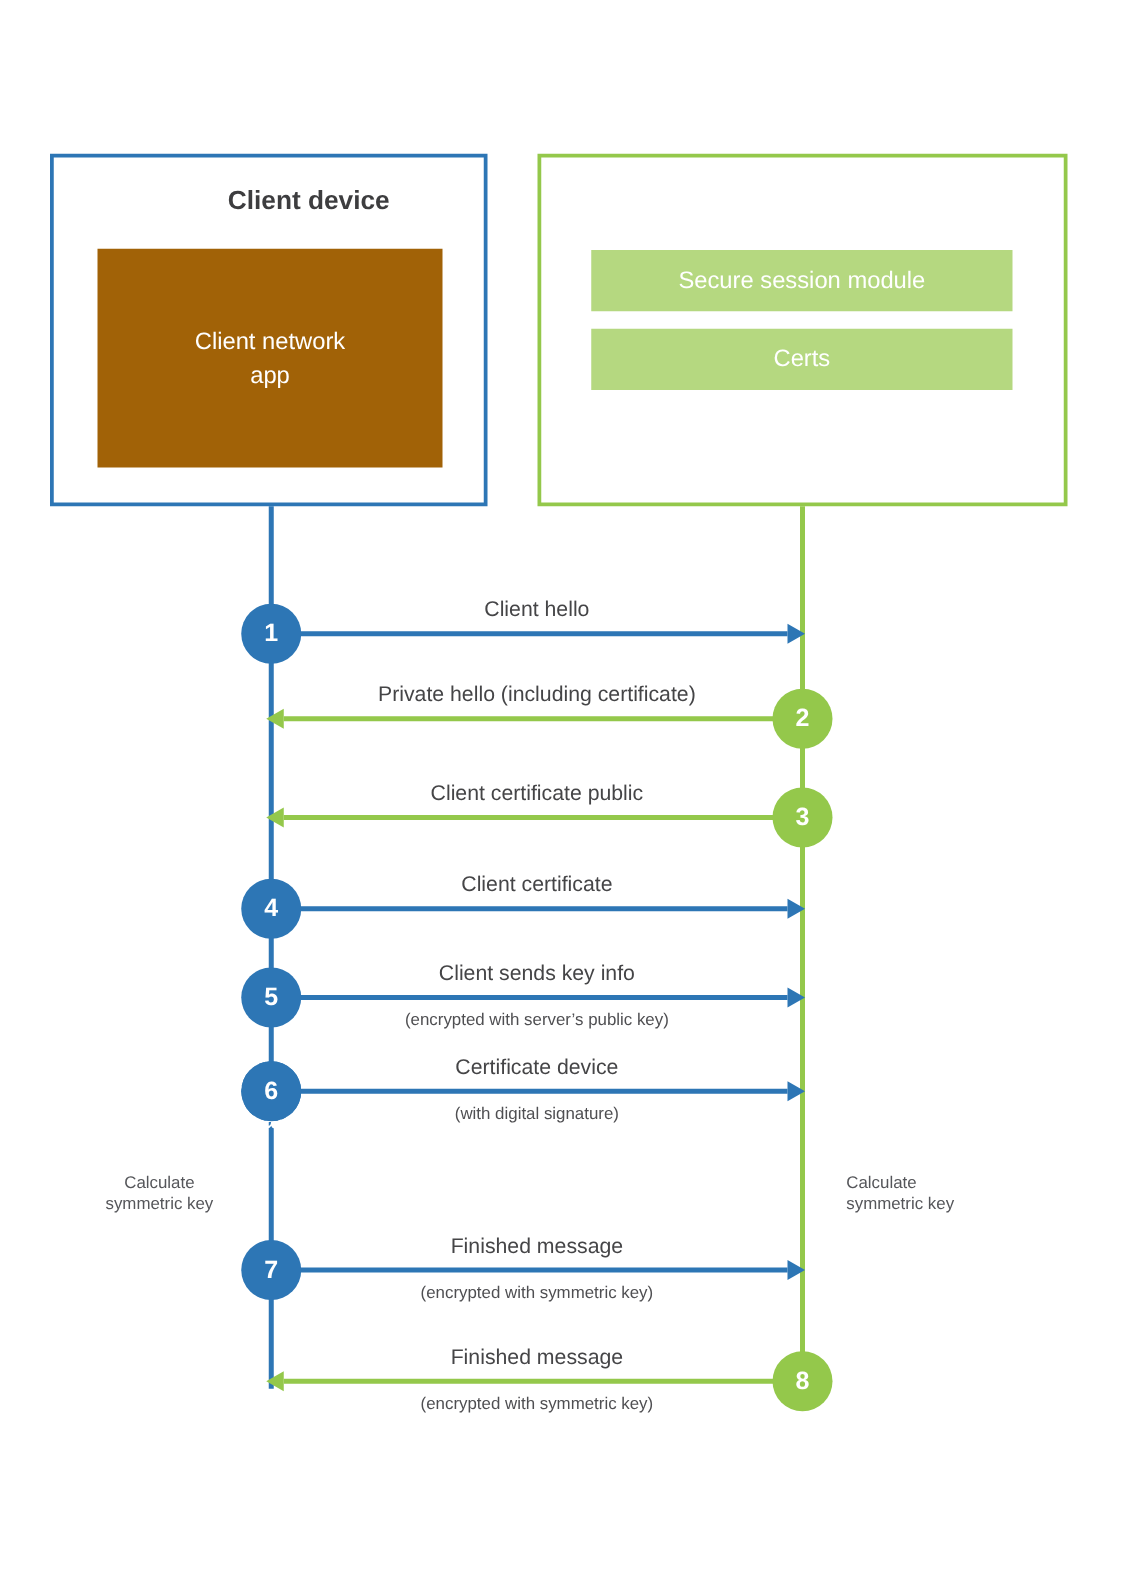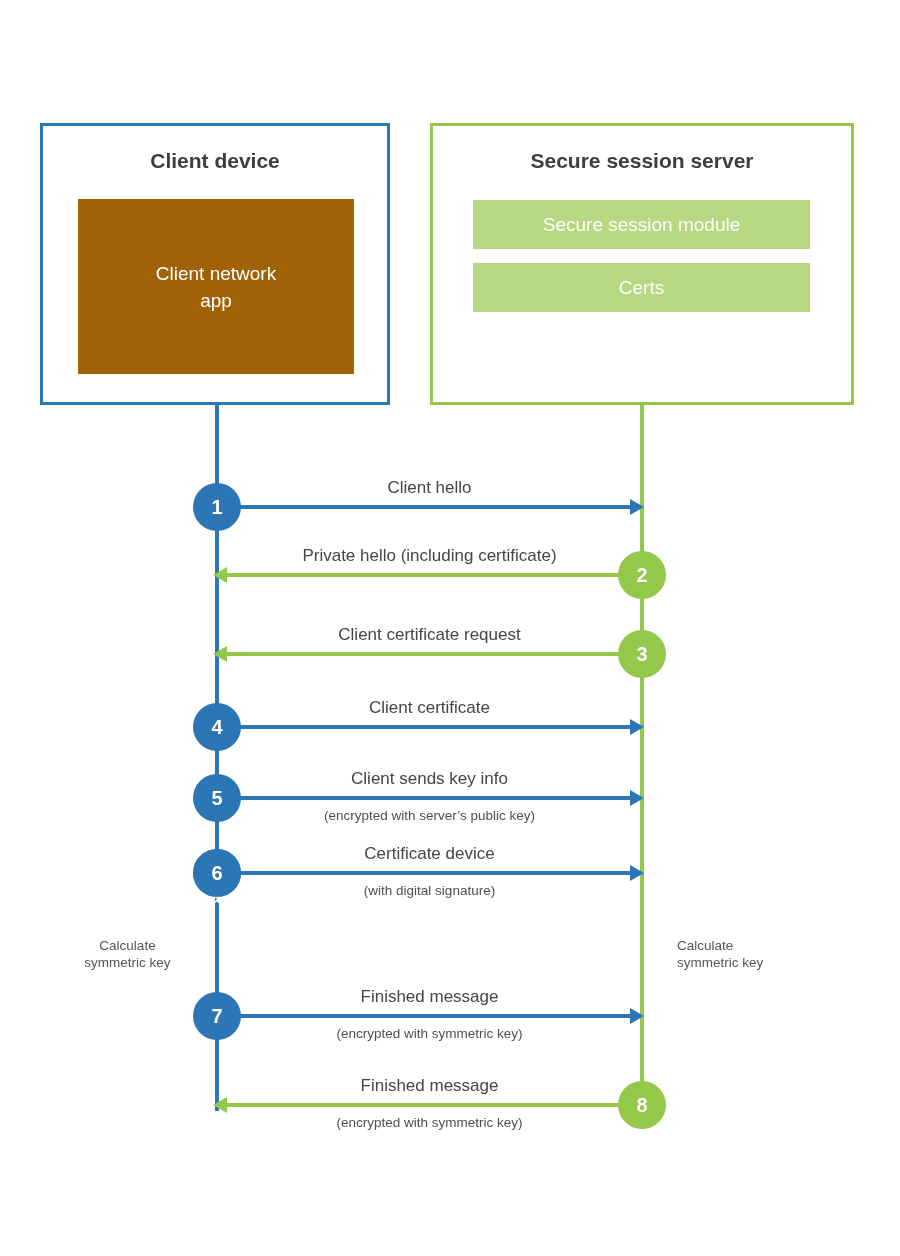--- a/index.html
+++ b/index.html
@@ -16,21 +16,21 @@
 
   
   .actor-box {
     position: absolute; top: 123px; height: 282px; box-sizing: border-box;
     background: #ffffff; border: 3px solid;
   }
   .actor-box.client { left: 40px;  width: 350px; border-color: #2d76b5; }
   .actor-box.server { left: 430px; width: 424px; border-color: #94c84b; }
   .actor-title {
     position: absolute; top: 23px; left: 0; width: 100%; text-align: center;
-    font-size: 21px; font-weight: bold; color: #3d3d3f;
+    font-size: 21px; font-weight: bold; color: #3d3d3f; padding-left: 32px;
   }
   .client-module {
     position: absolute; left: 35px; top: 73px; width: 276px; height: 175px;
     background: #a16207; color: #ffffff; font-size: 19px; line-height: 27px;
     display: flex; align-items: center; justify-content: center;
     text-align: center; white-space: pre-line;
   }
   .server-bar {
     position: absolute; left: 40px; width: 337px; height: 49px;
     background: #b5d880; color: #ffffff; font-size: 19px;
@@ -81,21 +81,20 @@
 <div class="canvas">
 
 
   <div class="actor-box client">
     <div class="actor-title">Client device</div>
     <div class="client-module">Client network
 app</div>
   </div>
 
   <div class="actor-box server">
-    <div class="actor-title">Secure session server</div>
     <div class="server-bar" style="top:74px">Secure session module</div>
     <div class="server-bar" style="top:137px">Certs</div>
   </div>
 
   <div class="lifeline blue"></div>
   <div class="lifeline green"></div>
 
   <div>
     <div class="msg-label" style="top:478px">Client hello</div>
     <div class="arrow-line blue" style="top:505px"></div>
@@ -104,21 +103,21 @@
   </div>
 
   <div>
     <div class="msg-label" style="top:546px">Private hello (including certificate)</div>
     <div class="arrow-line green" style="top:573px"></div>
     <div class="head left" style="top:567px"></div>
     <div class="circle green" style="top:551px">2</div>
   </div>
 
   <div>
-    <div class="msg-label" style="top:625px">Client certificate request</div>
+    <div class="msg-label" style="top:625px">Client certificate public</div>
     <div class="arrow-line green" style="top:652px"></div>
     <div class="head left" style="top:646px"></div>
     <div class="circle green" style="top:630px">3</div>
   </div>
 
   <div>
     <div class="msg-label" style="top:698px">Client certificate</div>
     <div class="arrow-line blue" style="top:725px"></div>
     <div class="head right" style="top:719px"></div>
     <div class="circle blue" style="top:703px">4</div>

